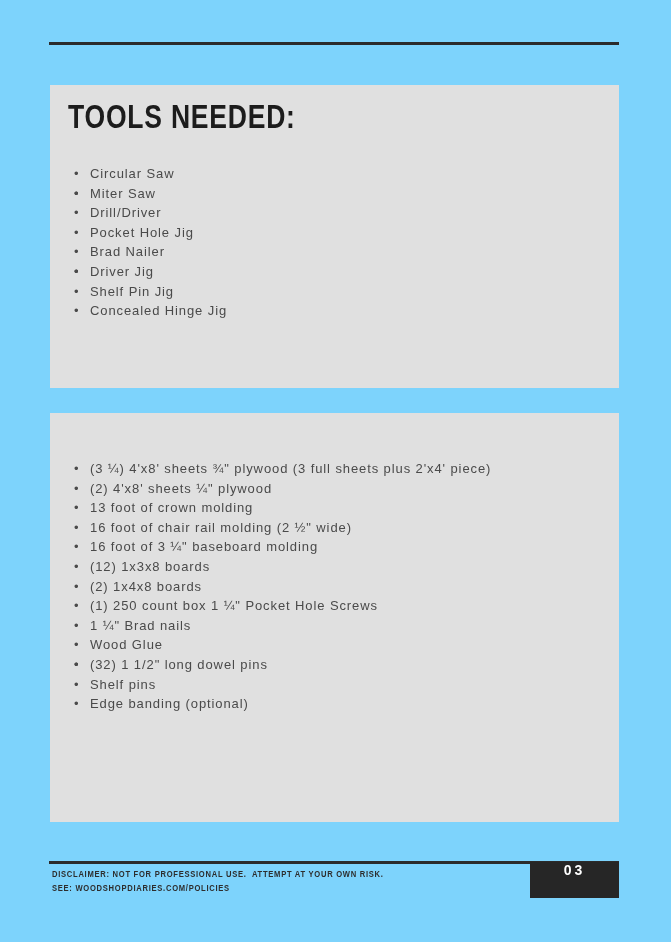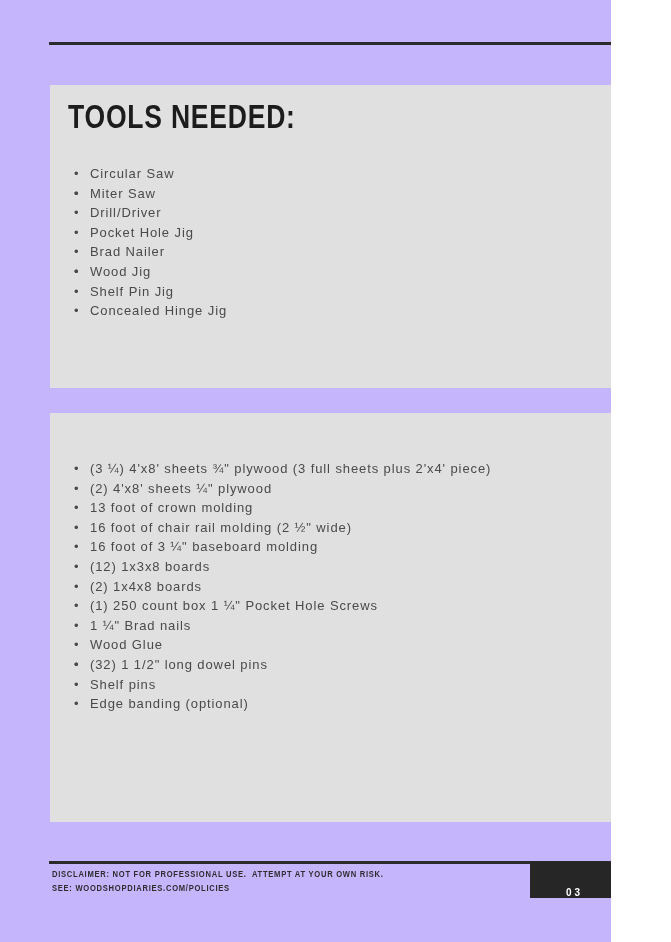--- a/index.html
+++ b/index.html
@@ -1,23 +1,23 @@
 <!DOCTYPE html>
 <html><head>
 <meta charset="utf-8">
 <style>
   * { margin: 0; padding: 0; box-sizing: border-box; }
   html, body { background: #ffffff; }
   body { font-family: "Liberation Sans", "DejaVu Sans", sans-serif; }
 
   .page {
     position: relative;
-    width: 611px;
+    width: 671px;
     height: 942px;
-    background: #c4b5fd;
+    background: #7dd3fc;
     overflow: hidden;
   }
 
   .top-rule {
     position: absolute;
     left: 49px;
     top: 42px;
     width: 570px;
     height: 3px;
     background: #2b2b2b;
@@ -98,23 +98,23 @@
 
   .page-badge {
     position: absolute;
     left: 530px;
     top: 862px;
     width: 89px;
     height: 36px;
     background: #262626;
     color: #ffffff;
     display: flex;
-    align-items: flex-end;
+    align-items: flex-start;
     justify-content: center;
-    font-size: 10px;
+    font-size: 14px;
     font-weight: 700;
     letter-spacing: 3px;
   }
 </style>
 </head>
 <body>
 
 <div class="page">
 
   <div class="top-rule"></div>
@@ -122,21 +122,21 @@
   <section class="panel panel-tools">
     <h2 class="panel-title"><span class="condense">TOOLS NEEDED:</span></h2>
     <ul class="item-list">
       <li><span class="bullet">•</span><span>Circular Saw</span></li>
       <li><span class="bullet">•</span></li>
       <li><span class="bullet">•</span><span>Miter Saw</span></li>
       <li><span class="bullet">•</span><span>Drill/Driver</span></li>
       <li><span class="bullet">•</span><span>Pocket Hole Jig</span></li>
       <li><span class="bullet">•</span><span>Brad Nailer</span></li>
       <li><span class="bullet">•</span></li>
-      <li><span class="bullet">•</span><span>Wood Jig</span></li>
+      <li><span class="bullet">•</span><span>Driver Jig</span></li>
       <li><span class="bullet">•</span><span>Shelf Pin Jig</span></li>
       <li><span class="bullet">•</span><span>Concealed Hinge Jig</span></li>
     </ul>
   </section>
 
   <section class="panel panel-materials">
     <ul class="item-list">
       <li><span class="bullet">•</span><span>(3 ¼) 4'x8' sheets ¾" plywood (3 full sheets plus 2'x4' piece)</span></li>
       <li><span class="bullet">•</span><span>(2) 4'x8' sheets ¼" plywood</span></li>
       <li><span class="bullet">•</span><span>13 foot of crown molding</span></li>

